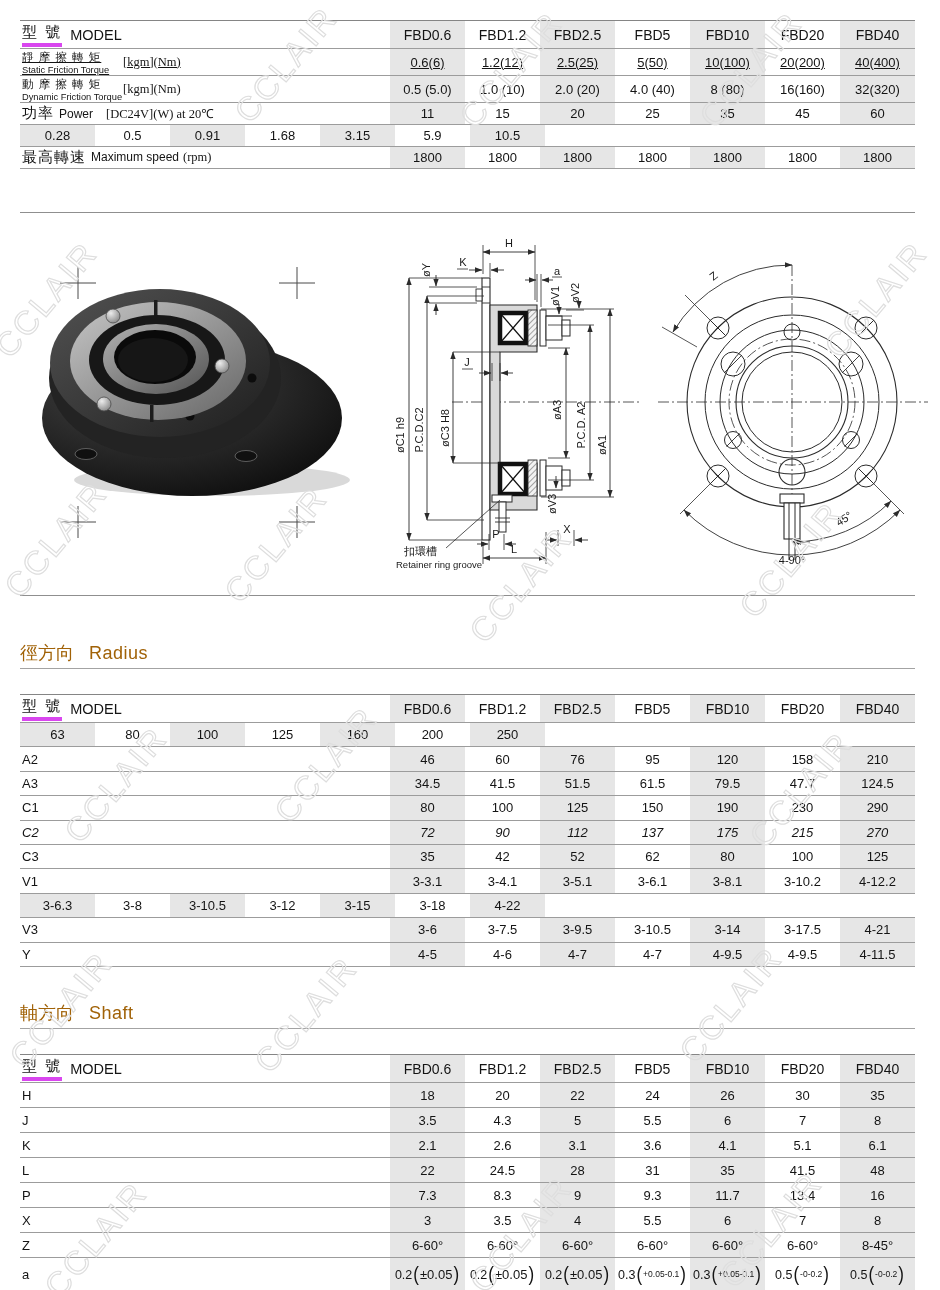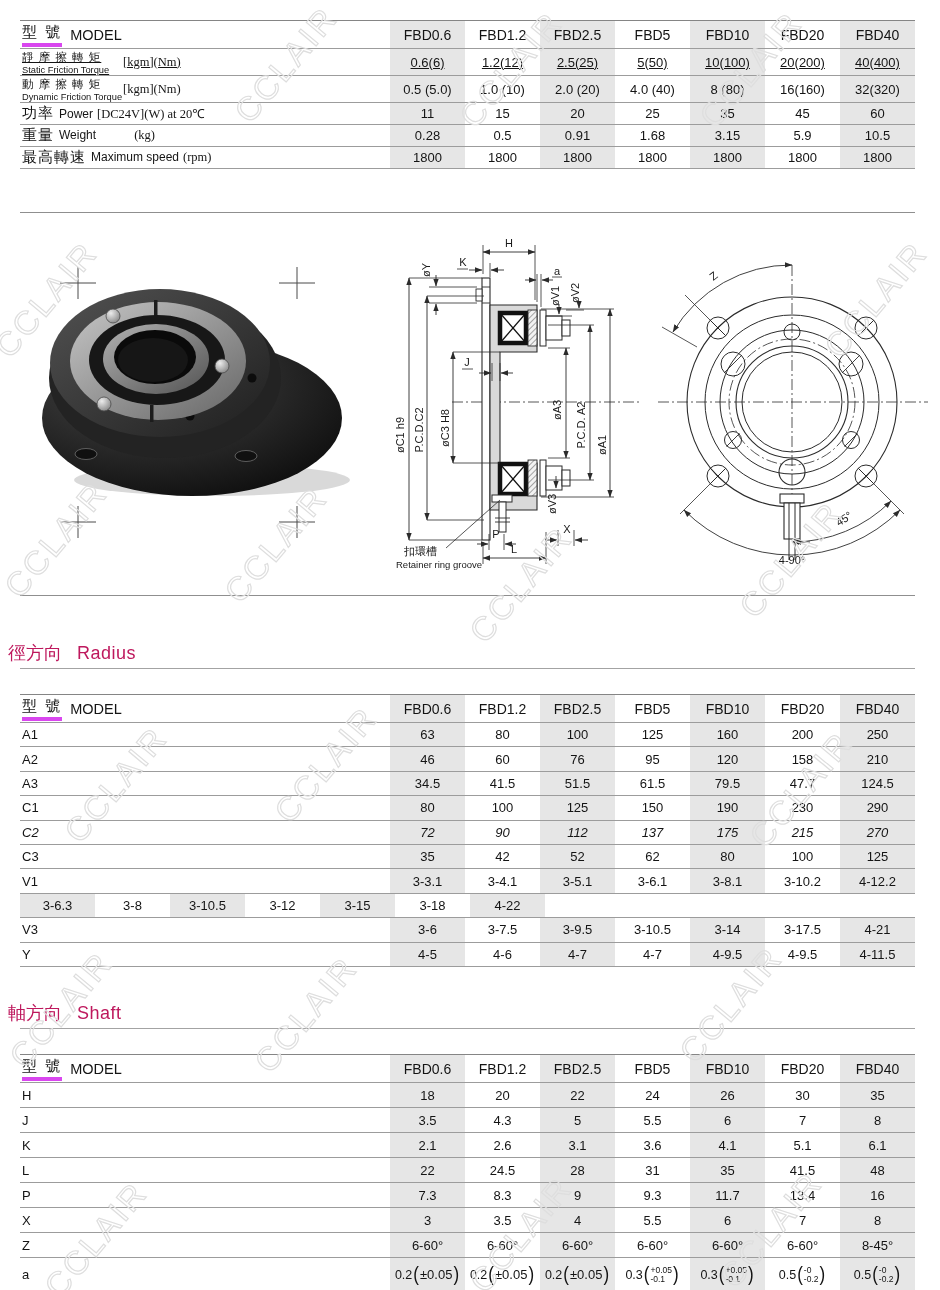--- a/index.html
+++ b/index.html
@@ -1,41 +1,41 @@
 <!DOCTYPE html>
 <html><head>
 <meta charset="utf-8">
 <style>
   html,body{margin:0;padding:0;background:#fff}
   body{width:940px;height:1290px;position:relative;overflow:hidden;
        font-family:"Liberation Sans",sans-serif;color:#141414}
   .rule{position:absolute;left:20px;width:895px;height:1px;background:#8f8f8f}
-  .sect{position:absolute;left:8px;font-size:18px;white-space:nowrap;color:#be185d}
+  .sect{position:absolute;left:20px;font-size:18px;white-space:nowrap;color:#a16207}
   .sect .sen{margin-left:15px;letter-spacing:.5px}
   .tbl{position:absolute;left:20px;width:895px;border-top:1px solid #858585}
   .row{display:flex;border-bottom:1px solid #9c9c9c;align-items:center}
   .lc{width:370px;height:100%;display:flex;align-items:center;padding-left:2px;box-sizing:border-box}
   .v{width:75px;height:100%;display:flex;align-items:center;justify-content:center;
      font-size:13px;text-align:center;white-space:nowrap}
   .band{background:#e6e6e6}
   .hv{font-size:14px}
   .hzh{font-size:15px;letter-spacing:2px;border-bottom:4px solid #d946ef;padding-bottom:1px}
   .hen{font-size:14.5px;margin-left:8px}
   .param{font-size:13px}
   .l2{display:flex;flex-direction:column;width:97px}
   .l2 .zh{font-size:11.5px;letter-spacing:1px;white-space:nowrap}
   .l2 .en{font-size:9.3px;white-space:nowrap}
   .unit{font-family:"Liberation Serif",serif;font-size:12.5px;margin-left:4px;white-space:nowrap}
   .szh{font-size:15px;letter-spacing:1px;white-space:nowrap}
   .sen2{font-size:12px;margin-left:5px;white-space:nowrap}
-  .u-pw{margin-left:4px}.u-kg{margin-left:38px}.u-rpm{margin-left:4px}
+  .u-pw{margin-left:13px}.u-kg{margin-left:38px}.u-rpm{margin-left:4px}
   .amain{font-size:12.5px}
   .par{font-size:17px;font-weight:400;line-height:1;margin:0 1px;transform:scaleY(1.15)}
   .pm{font-size:13px}
-  .stk{display:inline-flex;flex-direction:column;font-size:8.5px;line-height:8.5px;text-align:left;letter-spacing:0}
+  .stk{display:inline-flex;flex-direction:row;font-size:8.5px;line-height:8.5px;text-align:left;letter-spacing:0}
   svg text{font-family:"Liberation Sans",sans-serif}
   .dt{font-size:11px;fill:#1a1a1a}
   .dtz{font-size:11px;fill:#1a1a1a}
   .dts{font-size:9.5px;fill:#1a1a1a}
   #wm{position:absolute;left:0;top:0;z-index:40;pointer-events:none}
   #strip{position:absolute;left:0;top:230px}
 </style>
 </head>
 <body>
 
@@ -93,25 +93,20 @@
       </div>
       <div class="v band">11</div>
       <div class="v">15</div>
       <div class="v band">20</div>
       <div class="v">25</div>
       <div class="v band">35</div>
       <div class="v">45</div>
       <div class="v band">60</div>
     </div>
     <div class="row" style="height: 20.5px;">
-      <div class="lc">
-        <span class="szh">重量</span>
-        <span class="sen2">Weight</span>
-        <span class="unit u-kg">(kg)</span>
-      </div>
       <div class="v band">0.28</div>
       <div class="v">0.5</div>
       <div class="v band">0.91</div>
       <div class="v">1.68</div>
       <div class="v band">3.15</div>
       <div class="v">5.9</div>
       <div class="v band">10.5</div>
     </div>
     <div class="row" style="height: 21px;">
       <div class="lc">
@@ -388,23 +383,20 @@
       </div>
       <div class="v hv band">FBD0.6</div>
       <div class="v hv">FBD1.2</div>
       <div class="v hv band">FBD2.5</div>
       <div class="v hv">FBD5</div>
       <div class="v hv band">FBD10</div>
       <div class="v hv">FBD20</div>
       <div class="v hv band">FBD40</div>
     </div>
     <div class="row" style="height: 23.4px;">
-      <div class="lc">
-        <span class="param">A1</span>
-      </div>
       <div class="v band">63</div>
       <div class="v">80</div>
       <div class="v band">100</div>
       <div class="v">125</div>
       <div class="v band">160</div>
       <div class="v">200</div>
       <div class="v band">250</div>
     </div>
     <div class="row" style="height: 23.4px;">
       <div class="lc">

